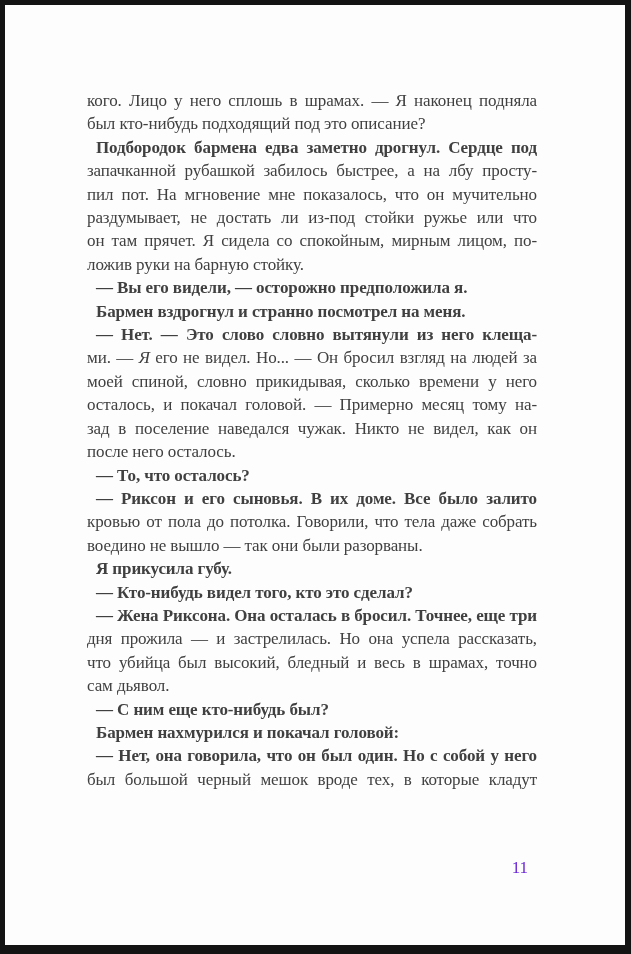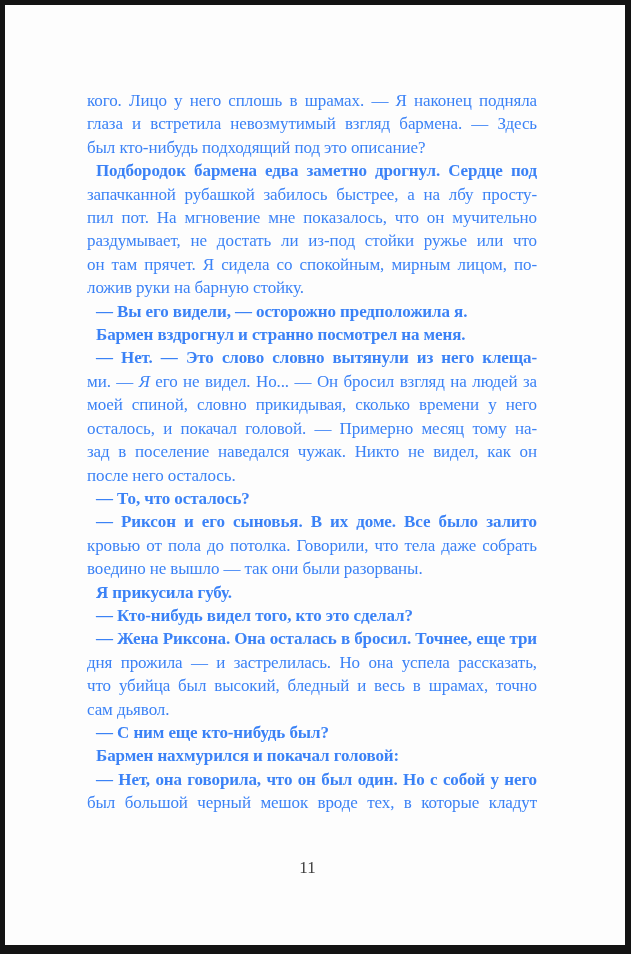--- a/index.html
+++ b/index.html
@@ -21,21 +21,21 @@
     top: 5px;
     right: 6px;
     bottom: 9px;
     background: #fdfdfd;
   }
   .text-block {
     position: absolute;
     left: 82px;
     top: 84px;
     width: 450px;
-    color: #3b82f6;
+    color: #404040;
     font-size: 17px;
     letter-spacing: -0.1px;
   }
   .line {
     line-height: 23.4px;
     text-align: left;
     white-space: normal;
   }
   .line.just {
     text-align: justify;
@@ -48,34 +48,33 @@
   .it {
     font-style: italic;
   }
   .page-number {
     position: absolute;
     left: 82px;
     top: 851px;
     width: 450px;
     padding-right: 9px;
     box-sizing: border-box;
-    text-align: center;
-    color: #404040;
+    text-align: right;
+    color: #6d28d9;
     font-size: 17px;
     line-height: 23.4px;
   }
 </style>
 </head>
 <body>
 
 <div class="screenshot">
   <div class="book-page">
     <div class="text-block">
         <div class="line just">кого. Лицо у него сплошь в шрамах. — Я наконец подняла</div>
-        <div class="line just">глаза и встретила невозмутимый взгляд бармена. — Здесь</div>
         <div class="line">был кто-нибудь подходящий под это описание?</div>
         <div class="line indent just">Подбородок бармена едва заметно дрогнул. Сердце под</div>
         <div class="line just">запачканной рубашкой забилось быстрее, а на лбу просту-</div>
         <div class="line just">пил пот. На мгновение мне показалось, что он мучительно</div>
         <div class="line just">раздумывает, не достать ли из-под стойки ружье или что</div>
         <div class="line just">он там прячет. Я сидела со спокойным, мирным лицом, по-</div>
         <div class="line">ложив руки на барную стойку.</div>
         <div class="line indent">— Вы его видели, — осторожно предположила я.</div>
         <div class="line indent">Бармен вздрогнул и странно посмотрел на меня.</div>
         <div class="line indent just">— Нет. — Это слово словно вытянули из него клеща-</div>

